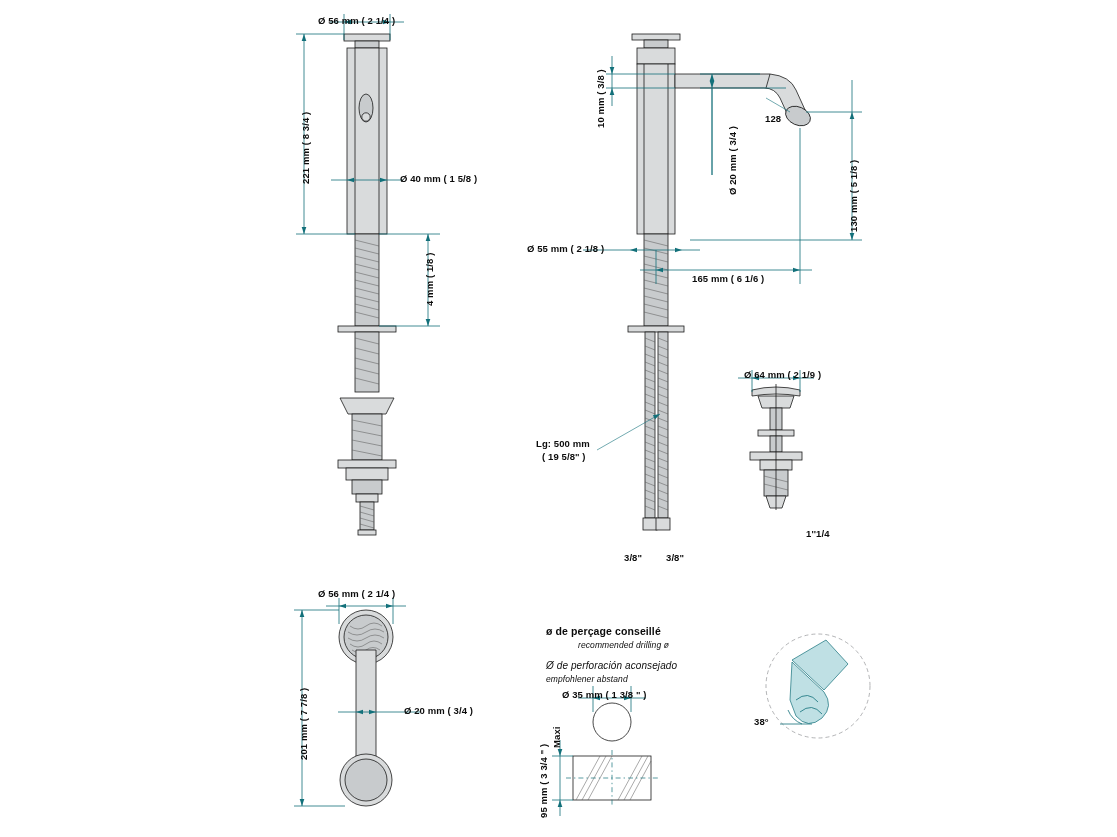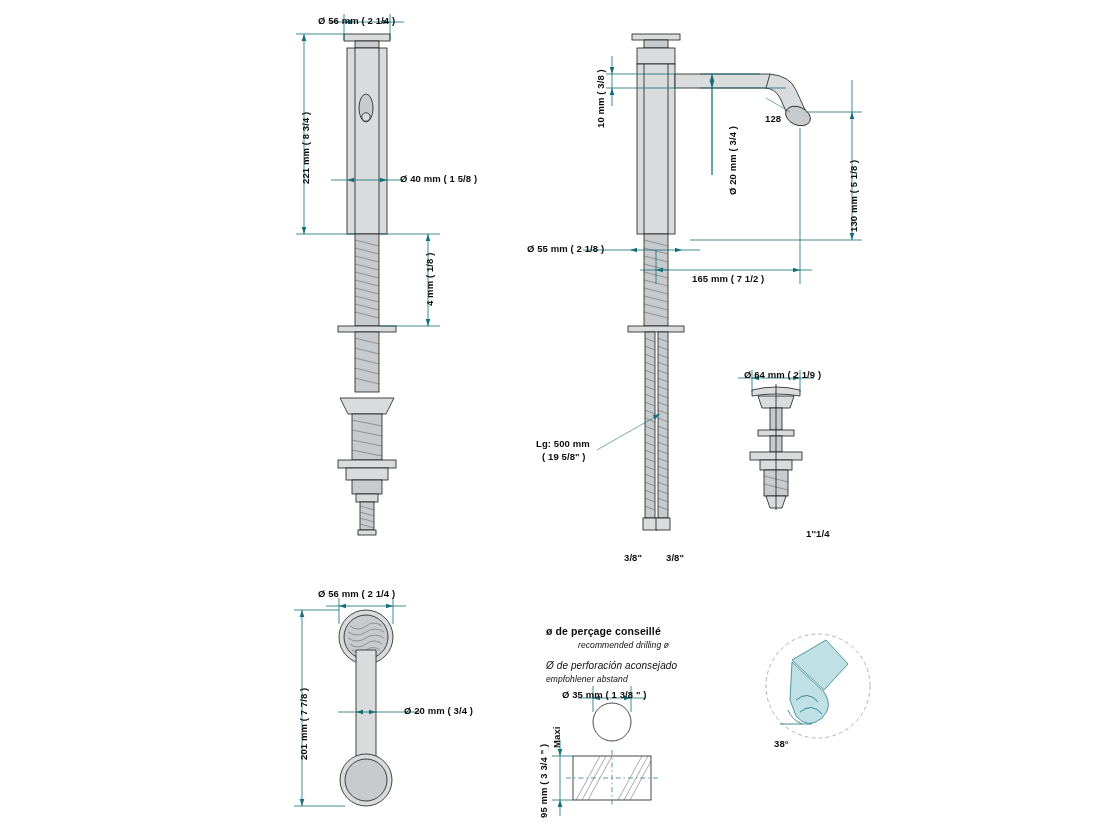--- a/index.html
+++ b/index.html
@@ -251,21 +251,21 @@
 
 <div class="lbl b" style="left:318px;top:15px;">Ø  56 mm  ( 2 1/4 )</div>
 <div class="lbl b rot90" style="left:300px;top:184px;">221 mm  ( 8 3/4 )</div>
 <div class="lbl b" style="left:400px;top:173px;">Ø  40 mm  ( 1 5/8 )</div>
 <div class="lbl b rot90" style="left:424px;top:306px;">4 mm  ( 1/8 )</div>
 
 <div class="lbl b rot90" style="left:595px;top:128px;">10 mm  ( 3/8 )</div>
 <div class="lbl b rot90" style="left:727px;top:195px;">Ø  20 mm  ( 3/4 )</div>
 <div class="lbl b" style="left:527px;top:243px;">Ø  55 mm  ( 2 1/8 )</div>
 <div class="lbl b rot90" style="left:848px;top:232px;">130 mm  ( 5 1/8 )</div>
-<div class="lbl b" style="left:692px;top:273px;">165 mm  ( 7 1/2 )</div>
+<div class="lbl b" style="left:692px;top:273px;">165 mm  ( 6 1/6 )</div>
 <div class="lbl b" style="left:765px;top:113px;">128</div>
 <div class="lbl b" style="left:536px;top:438px;">Lg: 500 mm</div>
 <div class="lbl b" style="left:542px;top:451px;">( 19 5/8" )</div>
 <div class="lbl b" style="left:624px;top:552px;">3/8"</div>
 <div class="lbl b" style="left:666px;top:552px;">3/8"</div>
 
 <div class="lbl b" style="left:744px;top:369px;">Ø  64 mm  ( 2 1/9 )</div>
 <div class="lbl b" style="left:806px;top:528px;">1''1/4</div>
 
 <div class="lbl b" style="left:318px;top:588px;">Ø  56 mm  ( 2 1/4 )</div>
@@ -273,15 +273,15 @@
 <div class="lbl b" style="left:404px;top:705px;">Ø  20 mm  ( 3/4 )</div>
 
 <div class="lbl b" style="left:546px;top:625px;font-size:10.5px;">ø de perçage conseillé</div>
 <div class="lbl it" style="left:546px;top:640px;font-size:8.5px;margin-left:32px;">recommended drilling ø</div>
 <div class="lbl it" style="left:546px;top:650px;font-size:8.5px;margin-top:24px;">empfohlener abstand</div>
 <div class="lbl it" style="left:546px;top:660px;font-size:10px;">Ø de perforación aconsejado</div>
 <div class="lbl b" style="left:562px;top:689px;">Ø  35 mm  ( 1 3/8 " )</div>
 <div class="lbl b rot90" style="left:538px;top:818px;">95 mm ( 3 3/4 " )</div>
 <div class="lbl b rot90" style="left:551px;top:748px;">Maxi</div>
 
-<div class="lbl b" style="left:774px;top:716px;margin-top:22px;">38°</div>
+<div class="lbl b" style="left:754px;top:716px;">38°</div>
 
 </div>
 
 </body></html>

